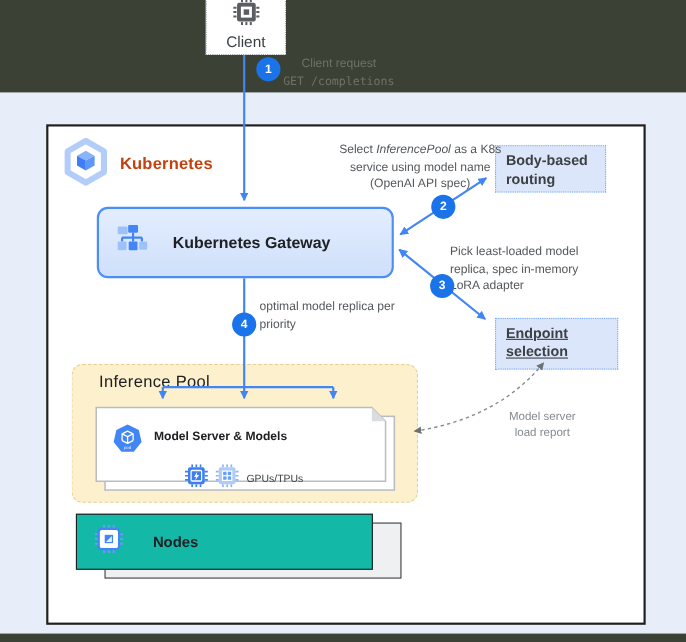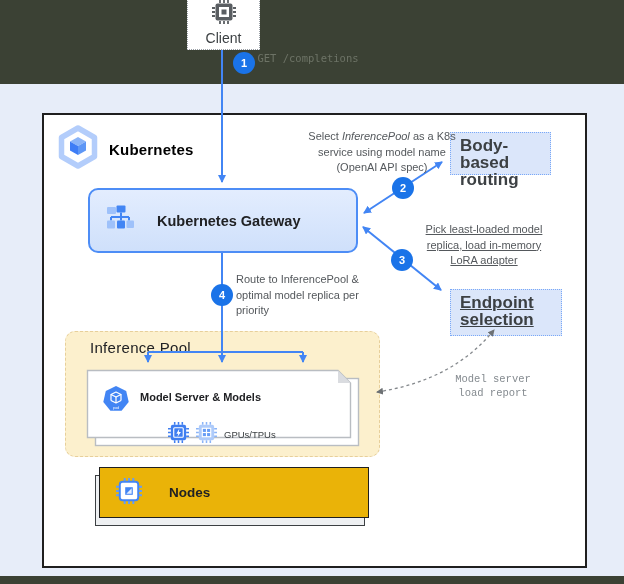--- a/index.html
+++ b/index.html
@@ -9,81 +9,81 @@
     background:#3b4134;
     font-family:"Liberation Sans", sans-serif;
     -webkit-font-smoothing:antialiased;
   }
   .lavender { position:absolute; left:0; top:84px; width:624px; height:492px; background:#e7edf9; }
 
   
   .k8s-frame { position:absolute; left:42px; top:113px; width:545px; height:455px;
     background:#fff; border:2px solid #1f1f1f; z-index:1; }
   .k8s-head { position:absolute; left:12px; top:10px; display:flex; align-items:center; gap:9px; }
-  .k8s-title { font-size:15px; font-weight:bold; color:#000000; letter-spacing:.2px; }
+  .k8s-title { font-size:15px; font-weight:bold; color:#c2410c; letter-spacing:.2px; }
 
   
   .client-box { position:absolute; left:187px; top:-8px; width:73px; height:58px;
     background:#fff; border:1px dotted #9aa0a6; z-index:4;
     display:flex; flex-direction:column; align-items:center; justify-content:flex-end;
     padding-bottom:3px; gap:2px; }
   .client-label { font-size:14px; color:#3c4043; }
 
   
   .gateway { position:absolute; left:88px; top:188px; width:270px; height:65px;
     background:linear-gradient(180deg,#e3edfe 0%,#cfe0fb 100%);
     border:2px solid #4d8df6; border-radius:10px; z-index:2;
     display:flex; align-items:center; padding-left:14px; gap:23px; }
   .gateway-label { font-size:14.5px; font-weight:bold; color:#202124; }
 
   
   .dotted-box { position:absolute; background:#dbe6fa; border:1.6px dotted #79a8f8; z-index:2;
-    font-size:17px; font-weight:bold; color:#3c4043; line-height:17px; padding:4px 6px 0 9px; }
+    font-size:13px; font-weight:bold; color:#3c4043; line-height:17px; padding:4px 6px 0 9px; }
   .bbr { left:450px; top:132px; width:101px; height:43px; }
   .endpoint { left:450px; top:289px; width:112px; height:47px;text-decoration:underline; }
 
   
   .pool { position:absolute; left:65px; top:331px; width:315px; height:126px;
     background:#fcf0cd; border:1.5px dashed #e7cf9a; border-radius:10px; z-index:2; }
   .pool-label { position:absolute; left:24px; top:7px; font-size:15px; color:#202124; letter-spacing:.3px; }
 
   .server-stack { position:absolute; left:80px; top:363px; width:300px; height:95px; z-index:3; }
   .server-content { position:absolute; left:80px; top:363px; width:280px; height:85px; z-index:4; }
   .server-title { position:absolute; left:60px; top:28px; font-size:11px; font-weight:bold; color:#202124; }
   .pod-wrap { position:absolute; left:22px; top:22px; }
   .accel-row { position:absolute; left:88px; top:59px; display:flex; align-items:center; gap:7px; }
   .accel-label { font-size:9.5px; color:#3c4043; }
 
   
   .nodes-back { position:absolute; left:95px; top:475px; width:270px; height:51px;
     background:#eef0f2; border:1.5px solid #3c4043; z-index:2; }
-  .nodes-box { position:absolute; left:99px; top:467px; width:270px; height:51px;
-    background:#eab308; border:1.5px solid #1f1f1f; z-index:3;
+  .nodes-box { position:absolute; left:69px; top:467px; width:270px; height:51px;
+    background:#14b8a6; border:1.5px solid #1f1f1f; z-index:3;
     display:flex; align-items:center; padding-left:16px; gap:27px; }
   .nodes-label { font-size:13.5px; font-weight:bold; color:#202124; }
 
   
   .overlay { position:absolute; inset:0; width:624px; height:584px; z-index:5; pointer-events:none; }
 
   
   .step-circle { position:absolute; width:22px; height:22px; border-radius:50%; background:#1a73e8;
     color:#fff; font-size:11px; font-weight:bold; text-align:center; line-height:22px; z-index:7; }
   .c1 { left:233px; top:52px; }
   .c2 { left:392px; top:177px; }
   .c3 { left:391px; top:249px; }
   .c4 { left:211px; top:284px; }
 
   
   .note { position:absolute; z-index:6; font-size:11px; line-height:15.5px; color:#54585c; }
   .note-1 { left:247px; top:51px; width:122px; text-align:center; color:#6d7366; }
   .note-1 .mono { font-family:"DejaVu Sans Mono", monospace; font-size:10.5px; }
   .note-2 { left:299px; top:129px; width:166px; text-align:center; }
-  .note-3 { left:409px; top:222px; width:150px; text-align:center;text-decoration:underline; }
+  .note-3 { left:409px; top:222px; width:150px; text-align:left; }
   .note-4 { left:236px; top:272px; width:140px; text-align:left; }
-  .note-load { left:447px; top:372px; width:92px; text-align:center; color:#858b90; font-size:10.5px; line-height:14px;font-family:Liberation Mono, monospace; }
+  .note-load { left:447px; top:372px; width:92px; text-align:center; color:#858b90; font-size:10.5px; line-height:14px; }
   .em { font-style:italic; }
 </style>
 </head>
 <body>
 
 <div class="canvas">
   <div class="lavender"></div>
 
   <div class="k8s-frame">
     <div class="k8s-head">
@@ -233,34 +233,34 @@
 
     <path d="M377,392 C430,384 468,362 494,330" fill="none" stroke="#85898d" stroke-width="1.3" stroke-dasharray="3 3" marker-start="url(#mg-start)" marker-end="url(#mg-end)"></path>
   </svg>
 
   <div class="step-circle c1"><span>1</span></div>
   <div class="step-circle c2"><span>2</span></div>
   <div class="step-circle c3"><span>3</span></div>
   <div class="step-circle c4"><span>4</span></div>
 
   <div class="note note-1">
+    <div>Client request</div>
     <div class="mono">GET /completions</div>
   </div>
   <div class="note note-2">
     <div><span>Select </span><span class="em">InferencePool</span><span> as a K8s</span></div>
     <div>service using model name</div>
     <div>(OpenAI API spec)</div>
   </div>
   <div class="note note-3">
     <div>Pick least-loaded model</div>
-    <div>replica, load in-memory</div>
+    <div>replica, spec in-memory</div>
     <div>LoRA adapter</div>
   </div>
   <div class="note note-4">
-    <div>Route to InferencePool &amp;</div>
     <div>optimal model replica per</div>
     <div>priority</div>
   </div>
   <div class="note note-load">
     <div>Model server</div>
     <div>load report</div>
   </div>
 </div>
 
 </body></html>

